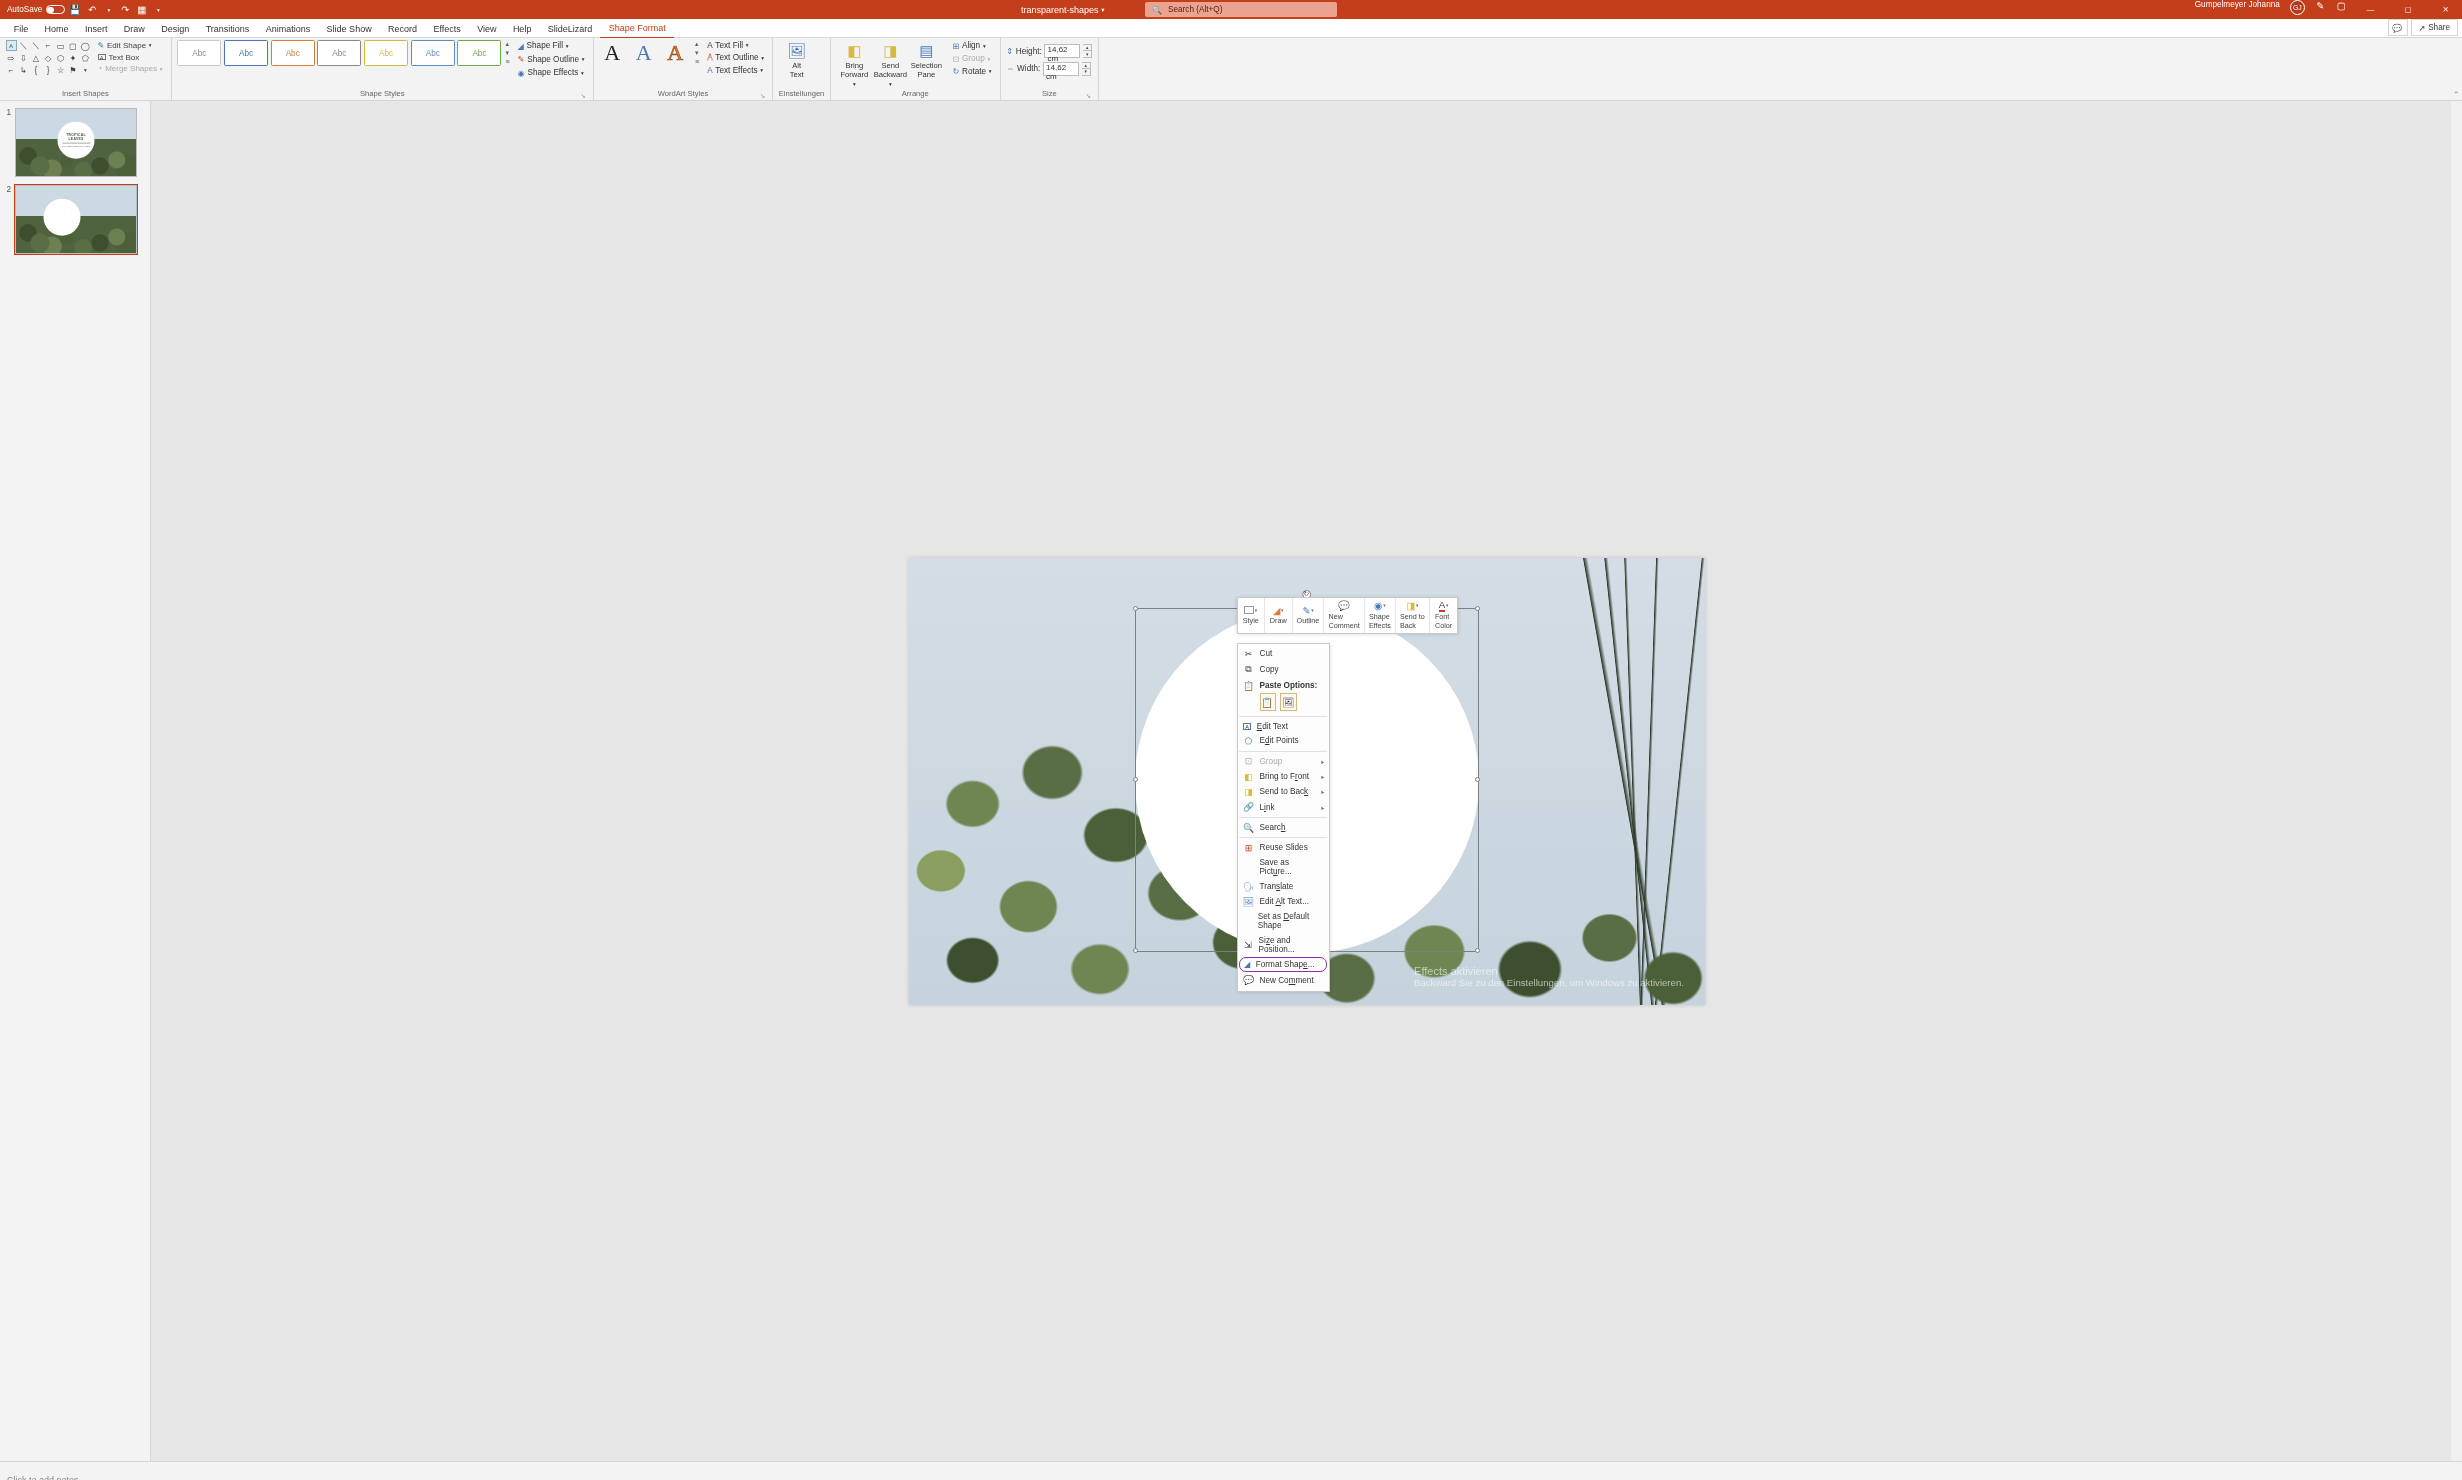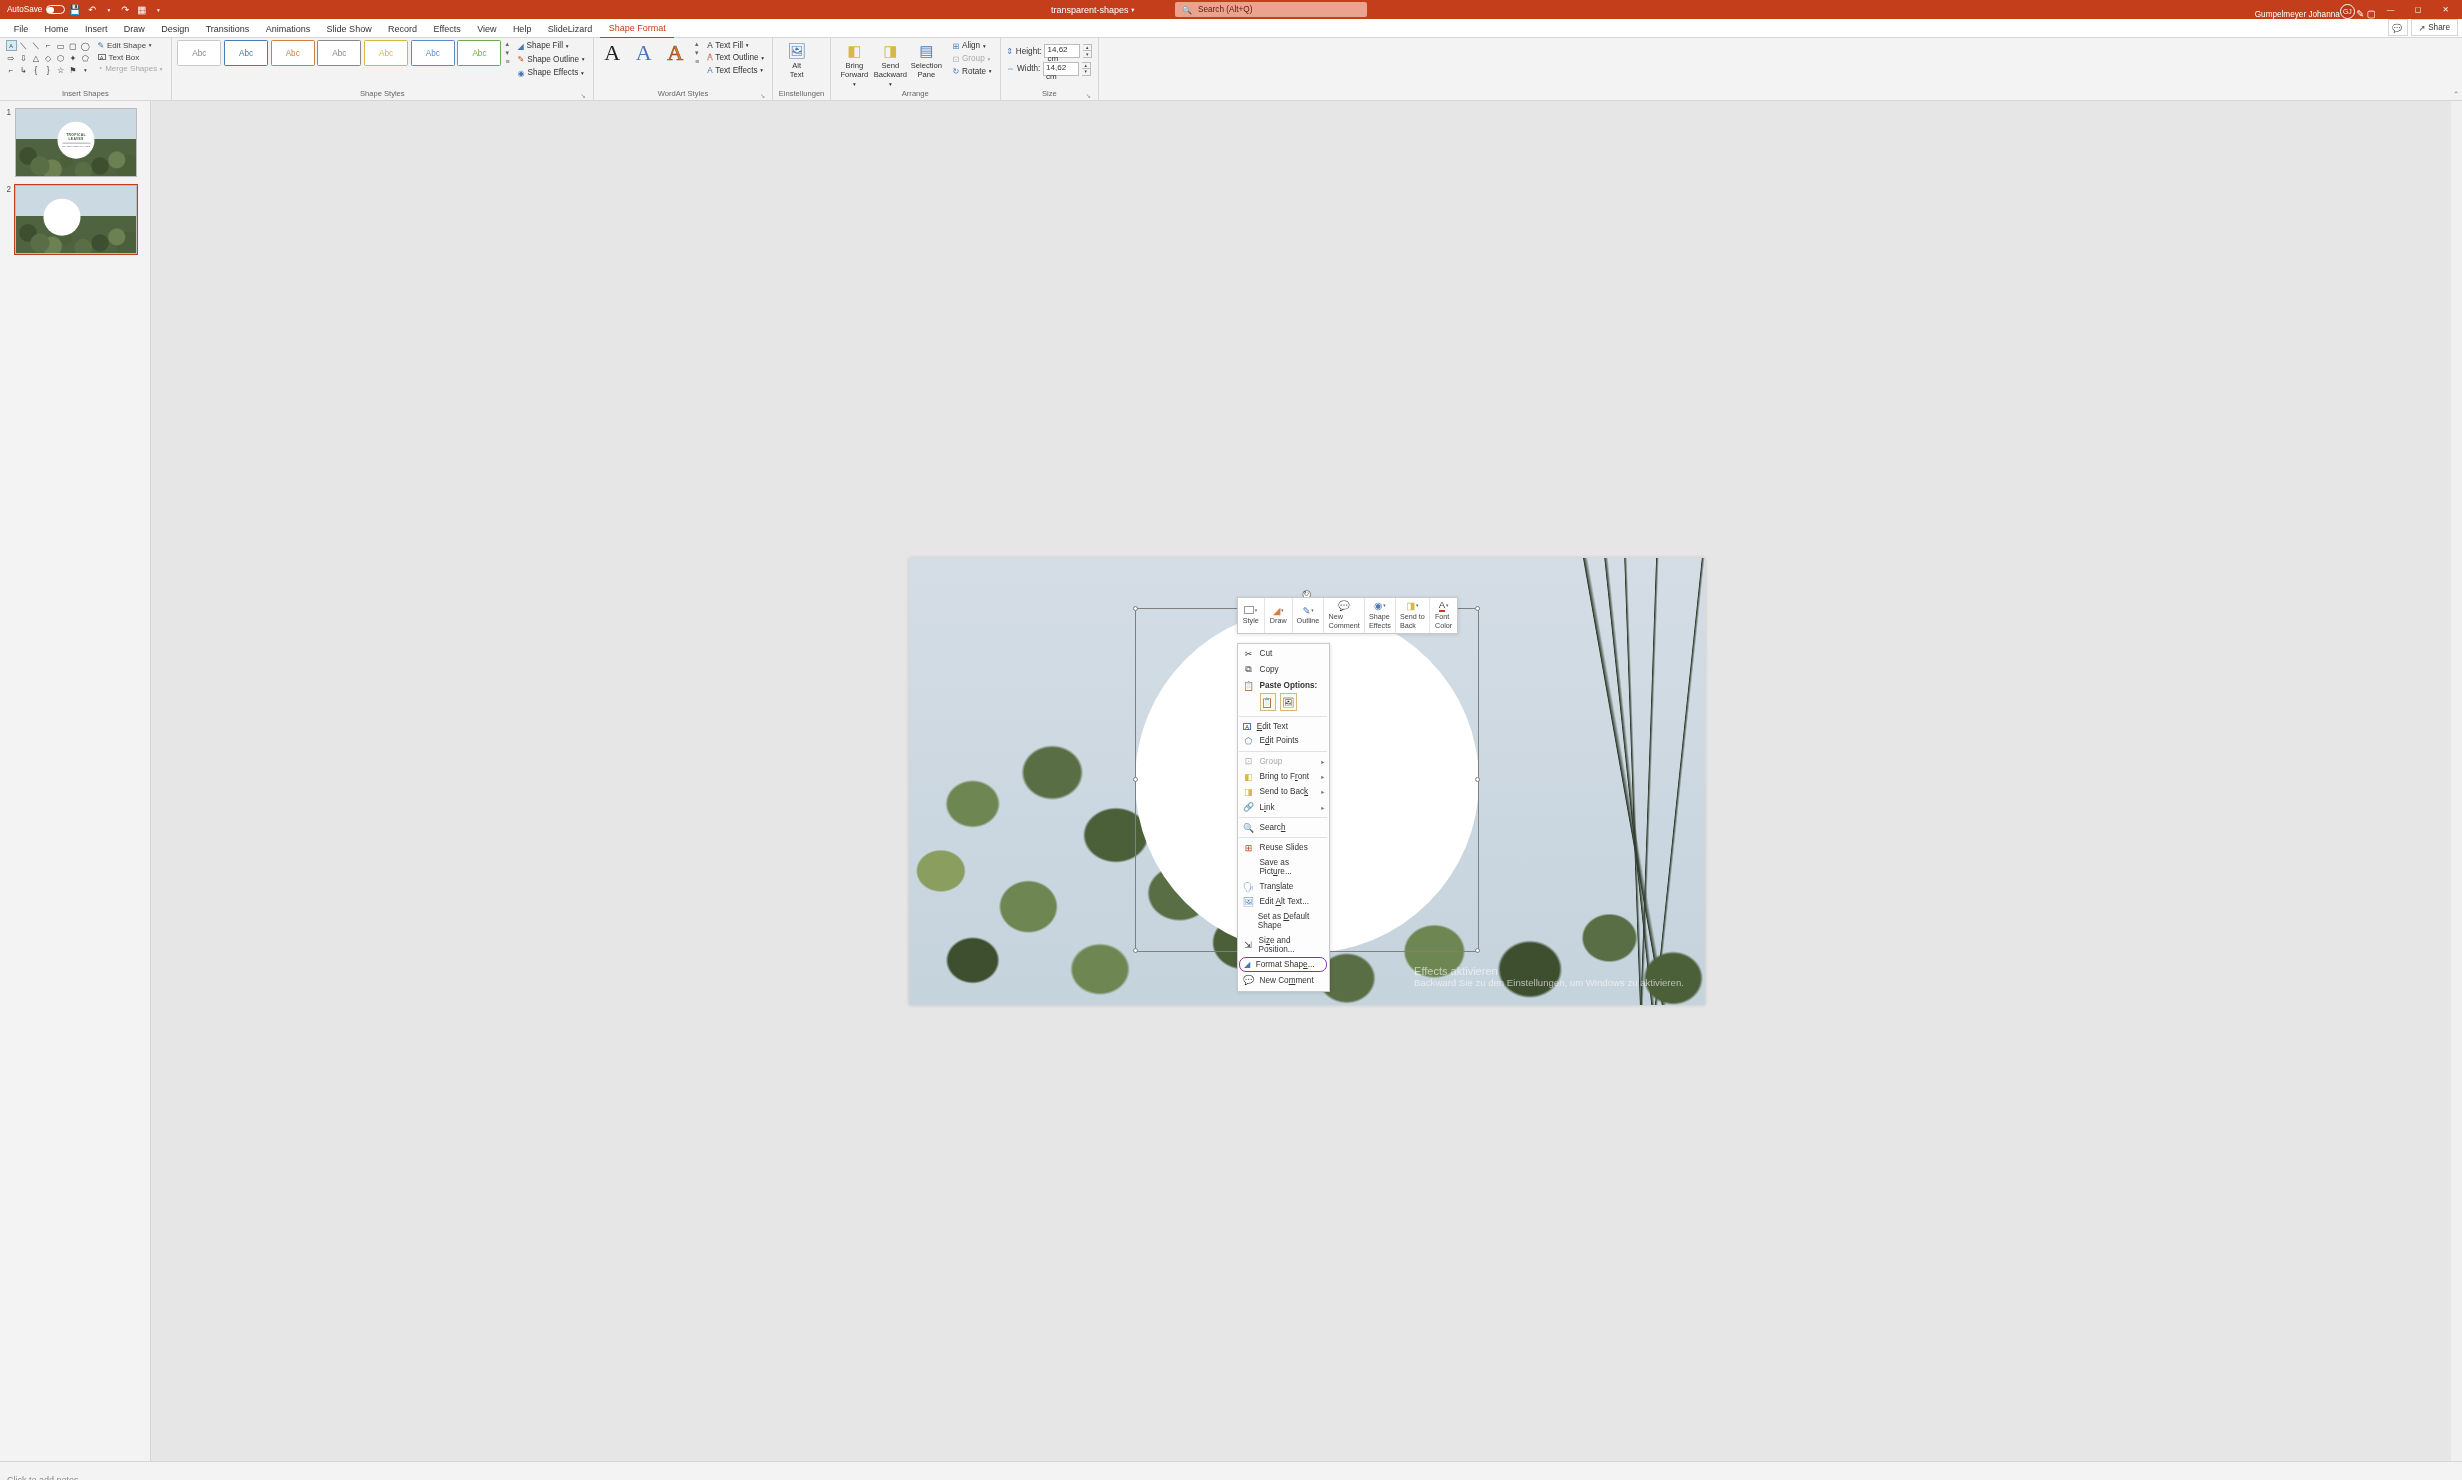--- a/index.html
+++ b/index.html
@@ -8,21 +8,21 @@
 
 .titlebar { height: 19px; background: #c43e1c; display: flex; align-items: center; color: #fff; font-size: 8.2px; }
 .titlebar-left { display: flex; align-items: center; gap: 5.5px; padding-left: 6.9px; }
 .autosave { display: flex; gap: 3.4px; align-items: center; }
 .toggle-off { width: 19px; height: 9px; border: 0.7px solid #fff; border-radius: 5.5px; position: relative; }
 .toggle-off::after { content: ""; width: 6.2px; height: 6.2px; border-radius: 50%; background: #fff; position: absolute; left: 0.7px; top: 0.7px; }
 .title-icon { width: 11px; height: 11px; display: flex; align-items: center; justify-content: center; color: #fff; font-size: 9.6px; }
 .title-center { flex: 1; display: flex; align-items: center; justify-content: center; gap: 41px; }
 .filename { font-size: 9px; display: flex; align-items: center; gap: 2.7px; }
 .searchbox { width: 192px; height: 15px; background: #e9a38e; border-radius: 2.1px; display: flex; align-items: center; gap: 5.5px; padding: 0 6.9px; color: #5a1a0a; }
-.titlebar-right { display: flex; align-items: flex-end; gap: 0; padding-right: 2.7px; }
+.titlebar-right { display: flex; align-items: flex-start; gap: 10px; padding-right: 2.7px; }
 .user-badge { width: 15px; height: 15px; border-radius: 50%; background: #b3391a; border: 0.7px solid #fff; display: flex; align-items: center; justify-content: center; font-size: 6.9px; }
 .win-btn { width: 27.5px; height: 19px; display: flex; align-items: center; justify-content: center; color: #fff; font-size: 7.6px; }
 
 
 .tabs { height: 19px; background: #fff; border-bottom: 0.7px solid #d6d6d6; display: flex; align-items: flex-end; padding-left: 5.5px; gap: 0; }
 .tab { padding: 3.4px 8.2px; font-size: 9px; color: #333; cursor: pointer; }
 .tab.active { color: #c43e1c; border-bottom: 1.4px solid #c43e1c; margin-bottom: -0.7px; font-weight: 400; }
 .tabs-right { margin-left: auto; display: flex; align-items: center; gap: 2.7px; padding-right: 4.1px; padding-bottom: 1.4px; }
 .share-btn { border: 0.7px solid #d6d6d6; padding: 2.1px 6.9px; font-size: 8.2px; color: #333; display: flex; align-items: center; gap: 2.7px; }
 .comment-btn { border: 0.7px solid #d6d6d6; padding: 2.1px 4.1px; font-size: 8.2px; }

